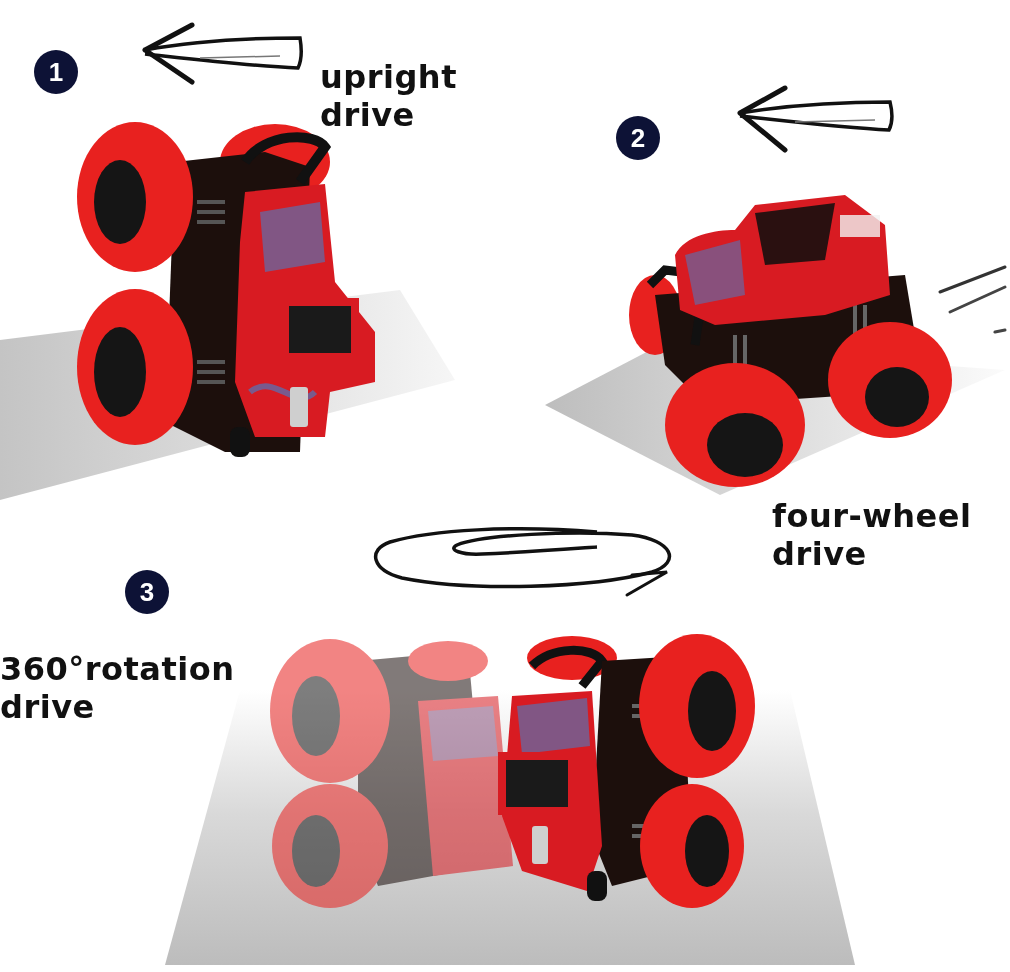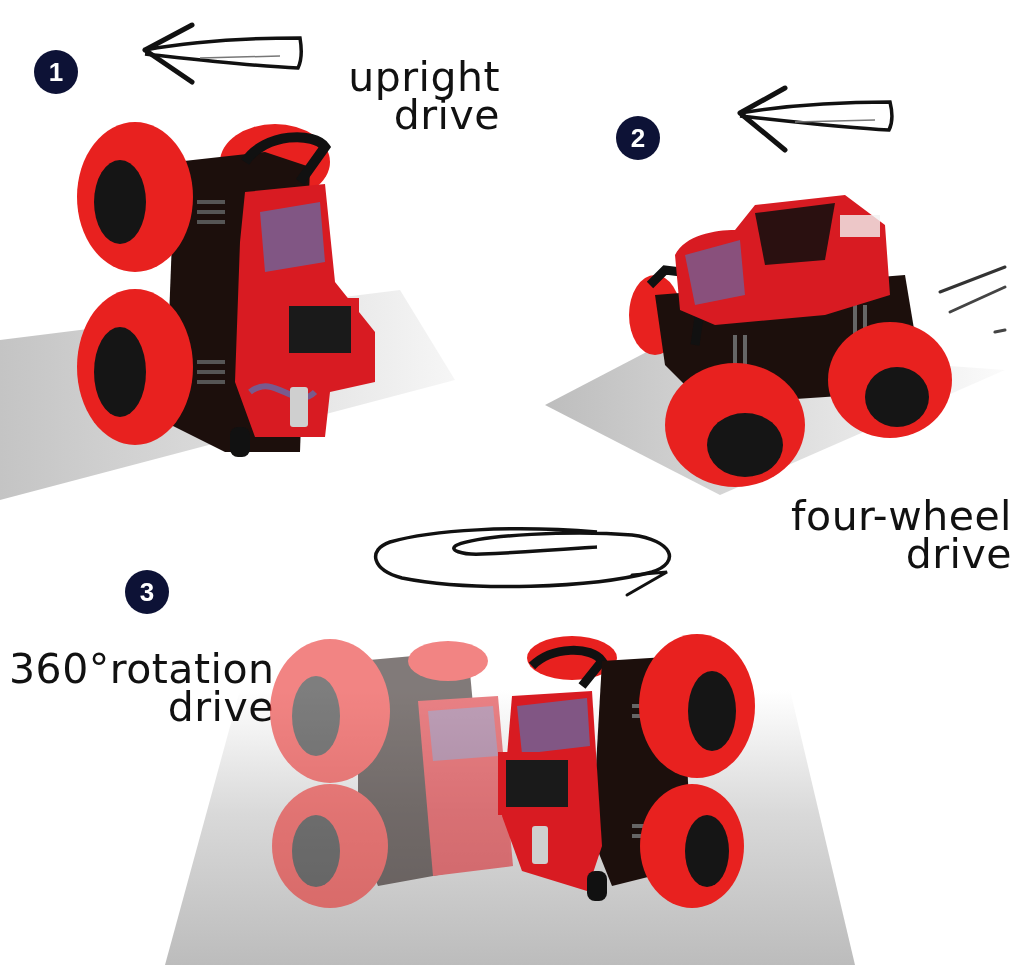--- a/index.html
+++ b/index.html
@@ -7,23 +7,23 @@
     width: 1010px; height: 972px; position: relative; overflow: hidden;
     background: #ffffff;
     font-family: "DejaVu Sans", sans-serif;
   }
   .badge {
     position: absolute; width: 44px; height: 44px; border-radius: 50%;
     background: #0d1236; color: #ffffff; display: flex; align-items: center; justify-content: center;
     font-family: "Liberation Sans", sans-serif; font-weight: bold; font-size: 26px;
   }
   .label {
-    position: absolute; text-align: right; color: #111111;
-    font-family: "DejaVu Sans", sans-serif; font-weight: normal;
-    font-size: 41px; line-height: 38px; letter-spacing: 0.5px;
+    position: absolute; text-align: left; color: #111111;
+    font-family: "DejaVu Sans", sans-serif; font-weight: bold;
+    font-size: 32px; line-height: 38px; letter-spacing: 0.5px;
   }
   svg { position: absolute; overflow: visible; }
 </style>
 </head>
 <body>
 
 <svg width="1010" height="972" style="left:0;top:0;">
   <defs>
     <linearGradient id="rampA" x1="0" y1="0" x2="1" y2="0">
       <stop offset="0" stop-color="#c4c4c4"></stop>
@@ -143,21 +143,21 @@
 
 <svg width="320" height="100" style="left:362px;top:510px;">
   <path d="M235,22 C150,15 70,20 28,32 C5,40 10,60 40,68 C110,82 230,78 290,62 C320,52 310,30 270,25 C210,20 120,25 95,35 C85,40 100,45 120,44 C170,42 220,38 235,37" stroke="#111" stroke-width="3.5" fill="none"></path>
   <path d="M270,65 L305,62 L265,85" stroke="#111" stroke-width="3" fill="none" stroke-linecap="round"></path>
 </svg>
 
 <div class="badge" style="left:125px;top:570px;">
   <span>3</span>
 </div>
 
-<div class="label" style="left:9px;top:650px;width:265px;">
+<div class="label" style="left:0;top:650px;width:265px;">
   <div>360°rotation</div>
   <div>drive</div>
 </div>
 
 <svg width="260" height="270" style="left:268px;top:636px;opacity:0.55;">
   <path d="M90,25 L200,15 L220,230 L110,250 L90,200 Z" fill="#1c0f0c"></path>
   <path d="M150,65 L230,60 L245,230 L165,240 Z" fill="#d81b22"></path>
   <path d="M160,75 L225,70 L230,120 L165,125 Z" fill="#3a86d6" opacity="0.5"></path>
   <ellipse cx="62" cy="75" rx="60" ry="72" fill="#e8211f"></ellipse>
   <ellipse cx="48" cy="80" rx="24" ry="40" fill="#151515"></ellipse>

